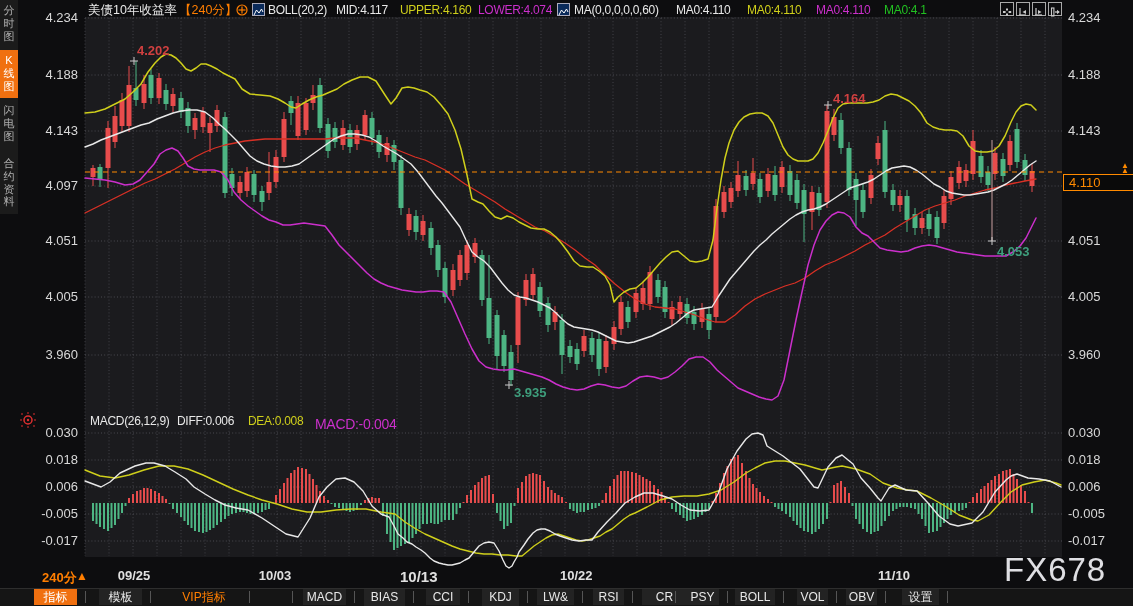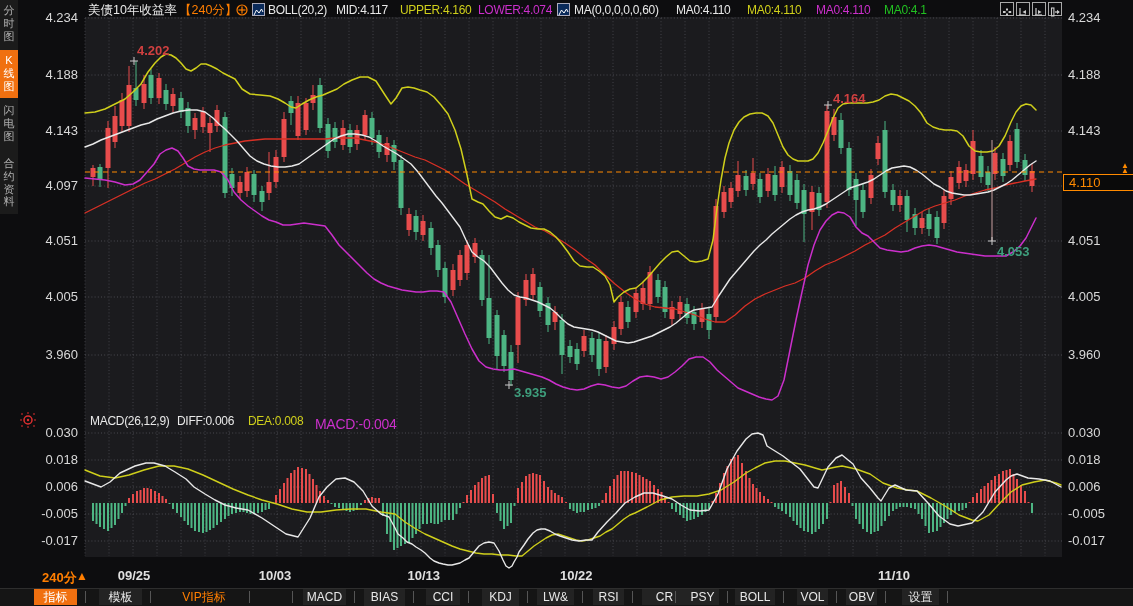--- a/index.html
+++ b/index.html
@@ -675,26 +675,27 @@
     <div style="position:absolute;right:1055px;top:533px;color:#d8d8d8;font-size:13px;font-weight:normal;white-space:nowrap;">-0.017</div>
     <div style="position:absolute;left:1068px;top:533px;color:#d8d8d8;font-size:13px;font-weight:normal;white-space:nowrap;">-0.017</div>
     <div style="position:absolute;left:90px;top:414px;color:#e8e8e8;font-size:12px;font-weight:normal;white-space:nowrap;letter-spacing:-0.3px;">MACD(26,12,9)</div>
     <div style="position:absolute;left:177px;top:414px;color:#e8e8e8;font-size:12px;font-weight:normal;white-space:nowrap;letter-spacing:-0.3px;text-align:center;">DIFF:0.006</div>
     <div style="position:absolute;left:248px;top:414px;color:#cfcf1b;font-size:12px;font-weight:normal;white-space:nowrap;letter-spacing:-0.3px;">DEA:0.008</div>
     <div style="position:absolute;left:315px;top:416px;color:#cb2fcb;font-size:14px;font-weight:normal;white-space:nowrap;letter-spacing:-0.3px;">MACD:-0.004</div>
     <div style="position:absolute;left:1063px;top:174px;width:66px;height:15px;background:#0a0a0a;border:1px solid #ff8a00;color:#ff8a00;font-size:13px;line-height:15px;padding-left:5px;">4.110</div>
     <div style="position:absolute;left:1121px;top:163px;color:#ff8a00;font-size:8px;line-height:5px;">▲<br>▲</div>
     <div style="position:absolute;left:114px;top:568px;width:40px;text-align:center;color:#e0e0e0;font-size:13px;font-weight:bold;">09/25</div>
     <div style="position:absolute;left:255px;top:568px;width:40px;text-align:center;color:#e0e0e0;font-size:13px;font-weight:bold;">10/03</div>
-    <div style="position:absolute;left:400px;top:568px;width:40px;text-align:right;color:#e0e0e0;font-size:13px;font-weight:bold;">10/13</div>
+    <div style="position:absolute;left:400px;top:568px;width:40px;text-align:left;color:#e0e0e0;font-size:15px;font-weight:bold;">10/13</div>
     <div style="position:absolute;left:560px;top:568px;width:40px;color:#e0e0e0;font-size:13px;font-weight:bold;">10/22</div>
     <div style="position:absolute;left:727px;top:568px;width:40px;text-align:center;color:#e0e0e0;font-size:13px;font-weight:bold;margin-top:36px;">10/31</div>
     <div style="position:absolute;left:874px;top:568px;width:40px;text-align:center;color:#e0e0e0;font-size:13px;font-weight:bold;">11/10</div>
     <div style="position:absolute;left:30px;top:569px;color:#ff7e00;font-size:13px;font-weight:bold;white-space:nowrap;margin-left:12px;">240分</div>
     <div style="position:absolute;left:76px;top:569px;color:#ff7e00;font-size:12px;font-weight:normal;white-space:nowrap;">▲</div>
+    <div style="position:absolute;left:1004px;top:551px;color:#e8e8ec;font-size:33px;font-weight:normal;white-space:nowrap;letter-spacing:1px;opacity:0.96;">FX678</div>
 <div style="position:absolute;left:0;top:0;width:18px;height:214px;background:#1b1b1b;"></div>
     <div style="position:absolute;left:0;top:4px;width:18px;text-align:center;color:#b0b0b0;font-size:11px;line-height:13px;">分</div>
     <div style="position:absolute;left:0;top:17px;width:18px;text-align:center;color:#b0b0b0;font-size:11px;line-height:13px;">时</div>
     <div style="position:absolute;left:0;top:30px;width:18px;text-align:center;color:#b0b0b0;font-size:11px;line-height:13px;">图</div>
     <div style="position:absolute;left:0;top:50px;width:18px;height:48px;background:#f07010;"></div>
     <div style="position:absolute;left:0;top:54px;width:18px;text-align:center;color:#fff;font-size:11px;line-height:13px;">K</div>
     <div style="position:absolute;left:0;top:67px;width:18px;text-align:center;color:#fff;font-size:11px;line-height:13px;">线</div>
     <div style="position:absolute;left:0;top:80px;width:18px;text-align:center;color:#fff;font-size:11px;line-height:13px;">图</div>
     <div style="position:absolute;left:0;top:104px;width:18px;text-align:center;color:#b0b0b0;font-size:11px;line-height:13px;">闪</div>
     <div style="position:absolute;left:0;top:117px;width:18px;text-align:center;color:#b0b0b0;font-size:11px;line-height:13px;">电</div>

